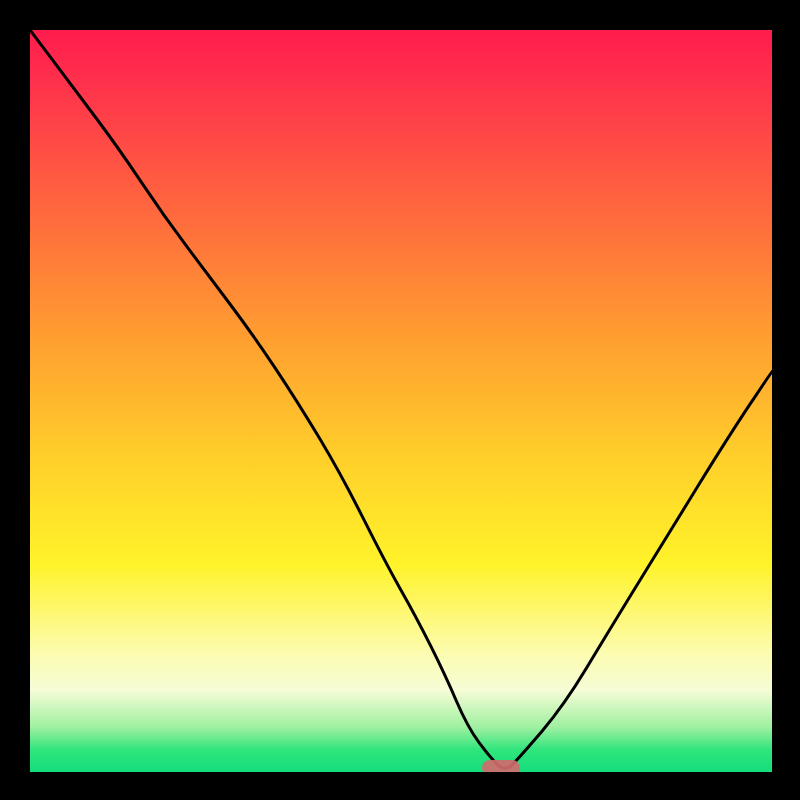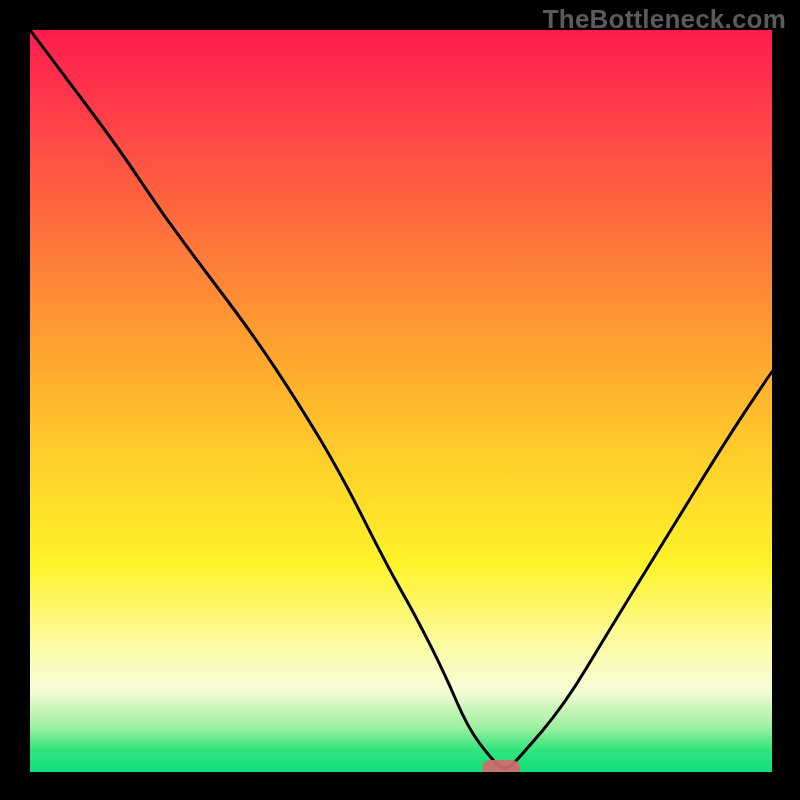--- a/index.html
+++ b/index.html
@@ -69,21 +69,20 @@
     background: #d16a6d;
     opacity: 0.92;
     transform: translate(-50%, -50%);
     z-index: 15;
   }
 </style>
 </head>
 <body>
 
 <div class="container">
-  <div class="watermark">TheBottleneck.com</div>
 
   <div class="plot-area">
     <div class="gradient"></div>
 
     <svg class="curve" viewBox="0 0 742 742" preserveAspectRatio="none">
       <path id="curve-path" d="M 0.0 0.0 Q 0.0 0.0 22.3 29.7 Q 44.5 59.4 66.8 89.0 Q 89.0 118.7 111.3 152.1 Q 133.6 185.5 155.8 215.2 Q 178.1 244.9 200.3 274.5 Q 222.6 304.2 244.9 337.6 Q 267.1 371.0 289.4 408.1 Q 311.6 445.2 333.9 489.7 Q 356.2 534.2 371.0 560.2 Q 385.8 586.2 400.7 615.9 Q 415.5 645.5 426.6 671.5 Q 437.8 697.5 448.9 712.3 Q 460.0 727.2 467.5 734.6 Q 474.9 742.0 482.3 734.6 Q 489.7 727.2 512.0 701.2 Q 534.2 675.2 556.5 638.1 Q 578.8 601.0 608.4 552.8 Q 638.1 504.6 667.8 456.3 Q 697.5 408.1 719.7 374.7 T 742.0 341.3" fill="none" stroke="#000" stroke-width="3" stroke-linejoin="round" stroke-linecap="round"></path>
     </svg>
 
     <div id="marker" class="marker" style="left: 471.17px; top: 738px; background: rgb(209, 106, 109);"></div>
   </div>

